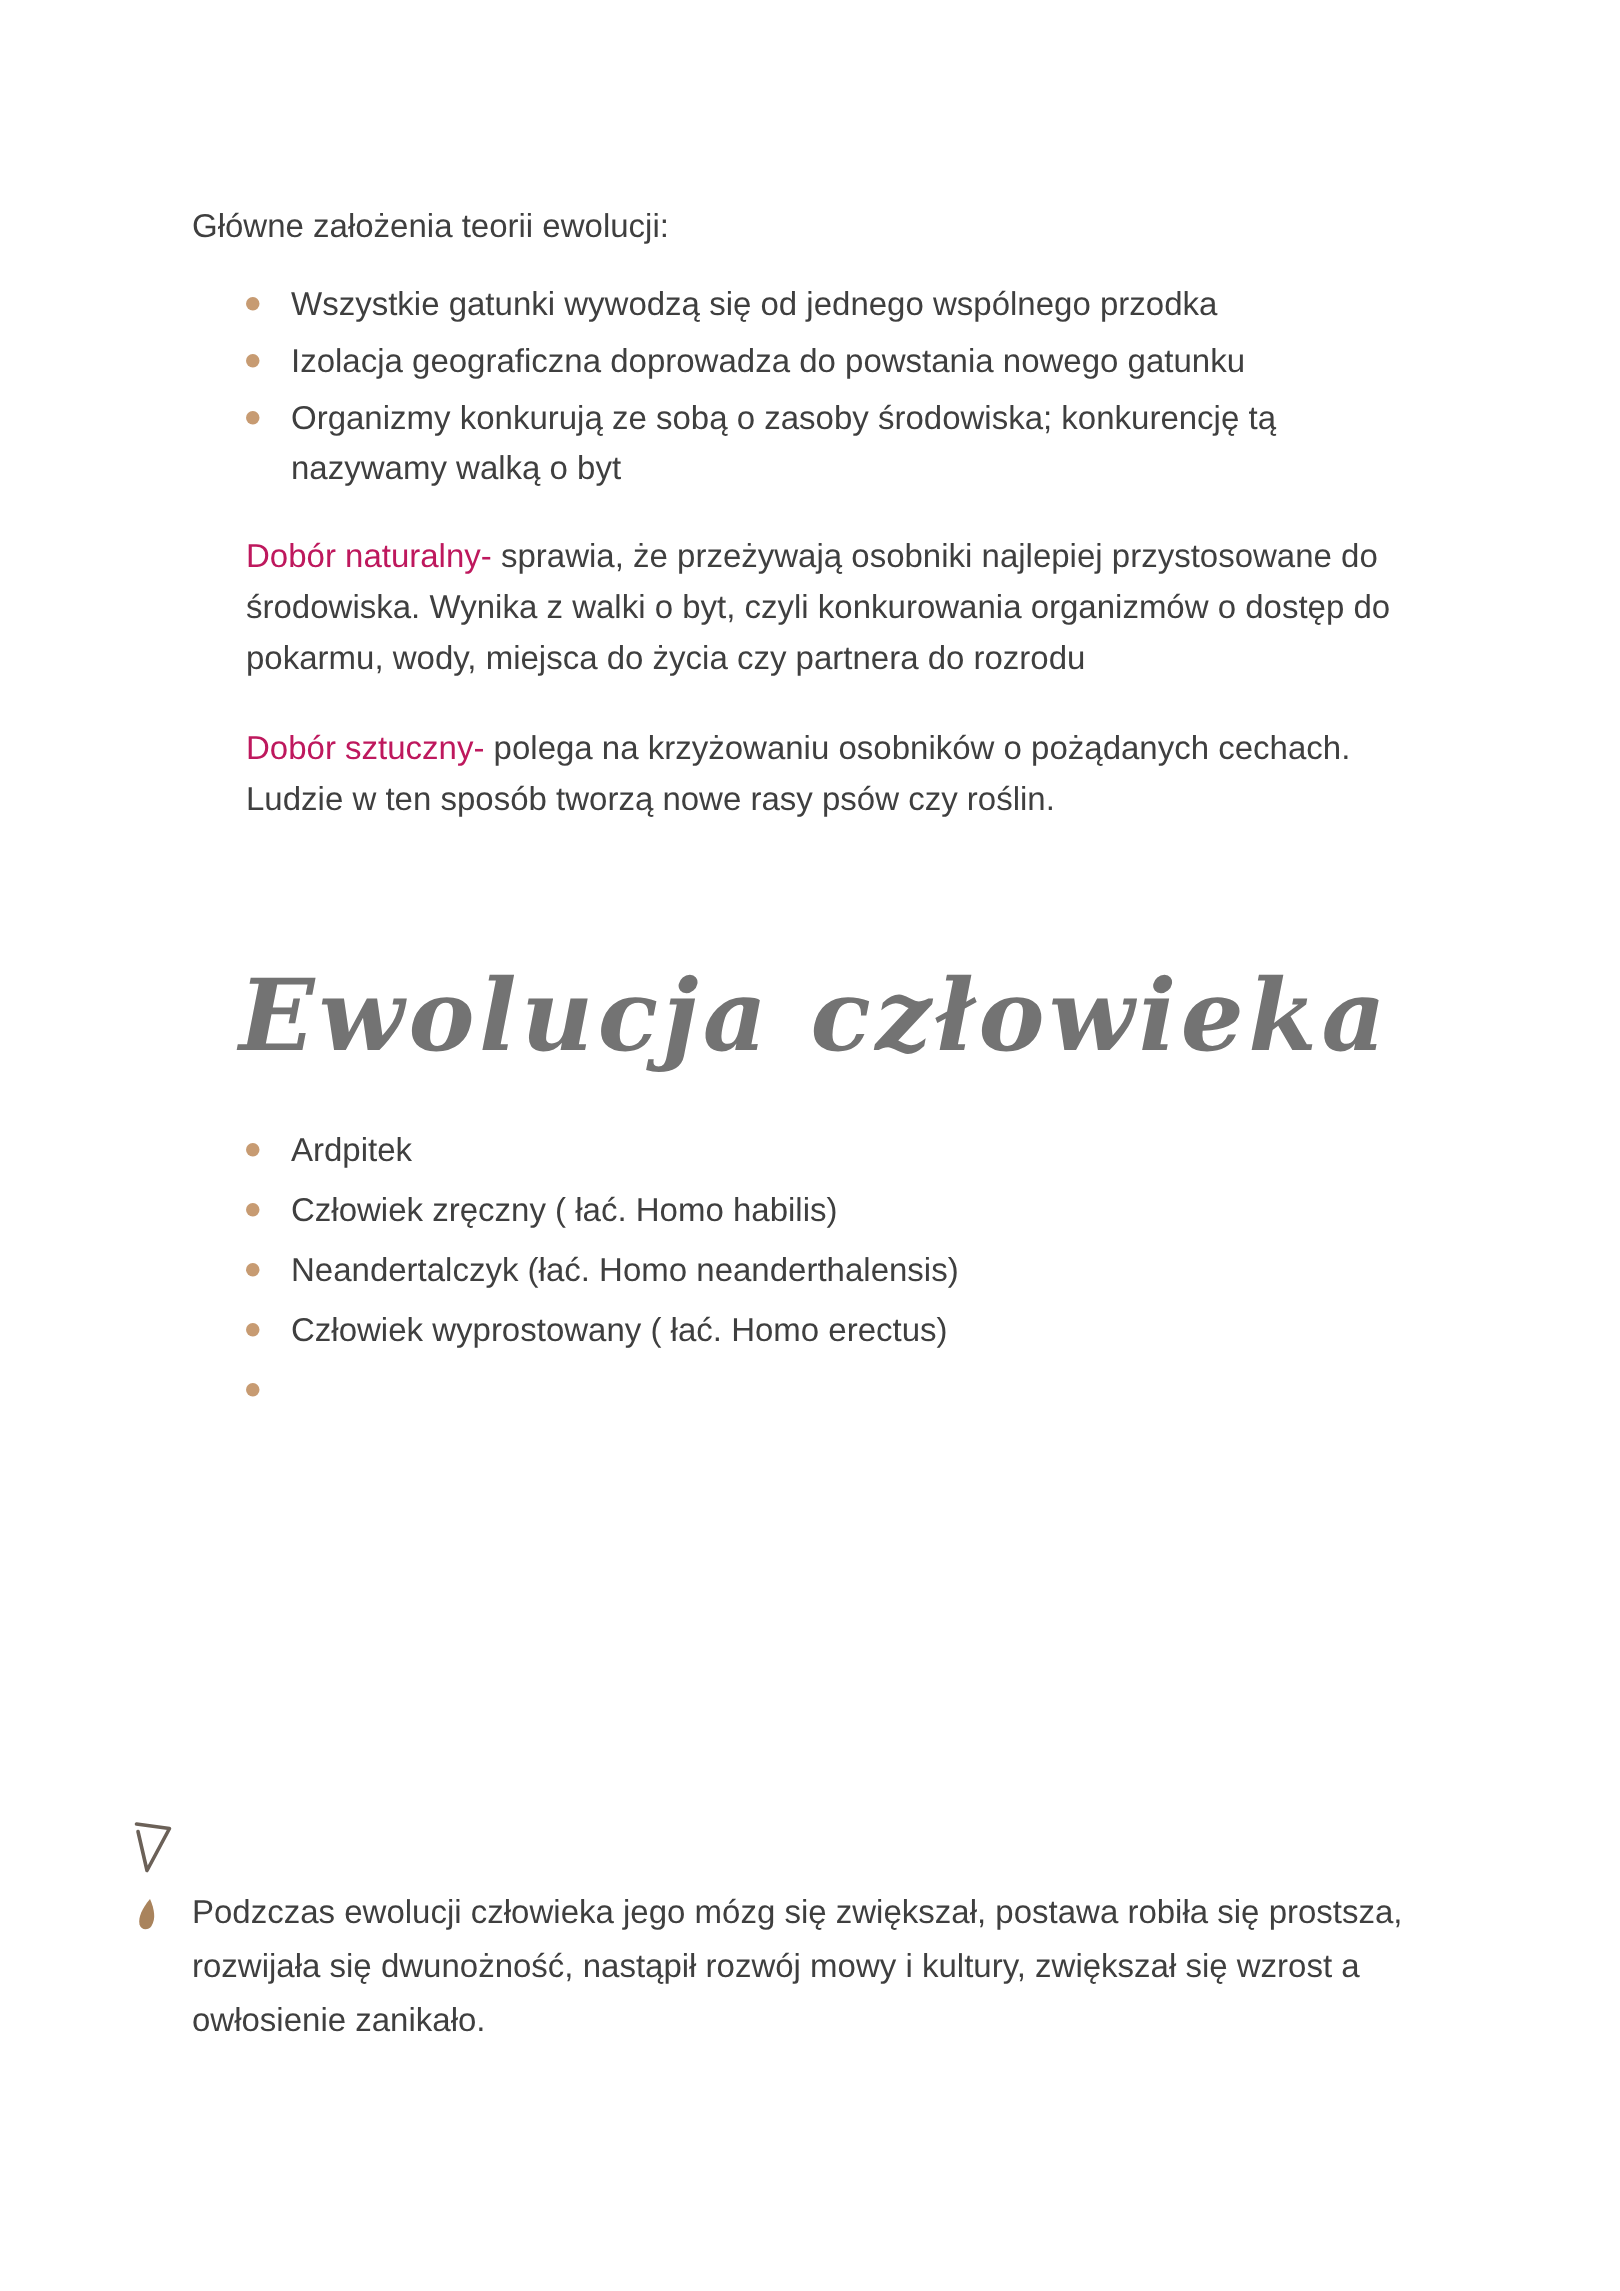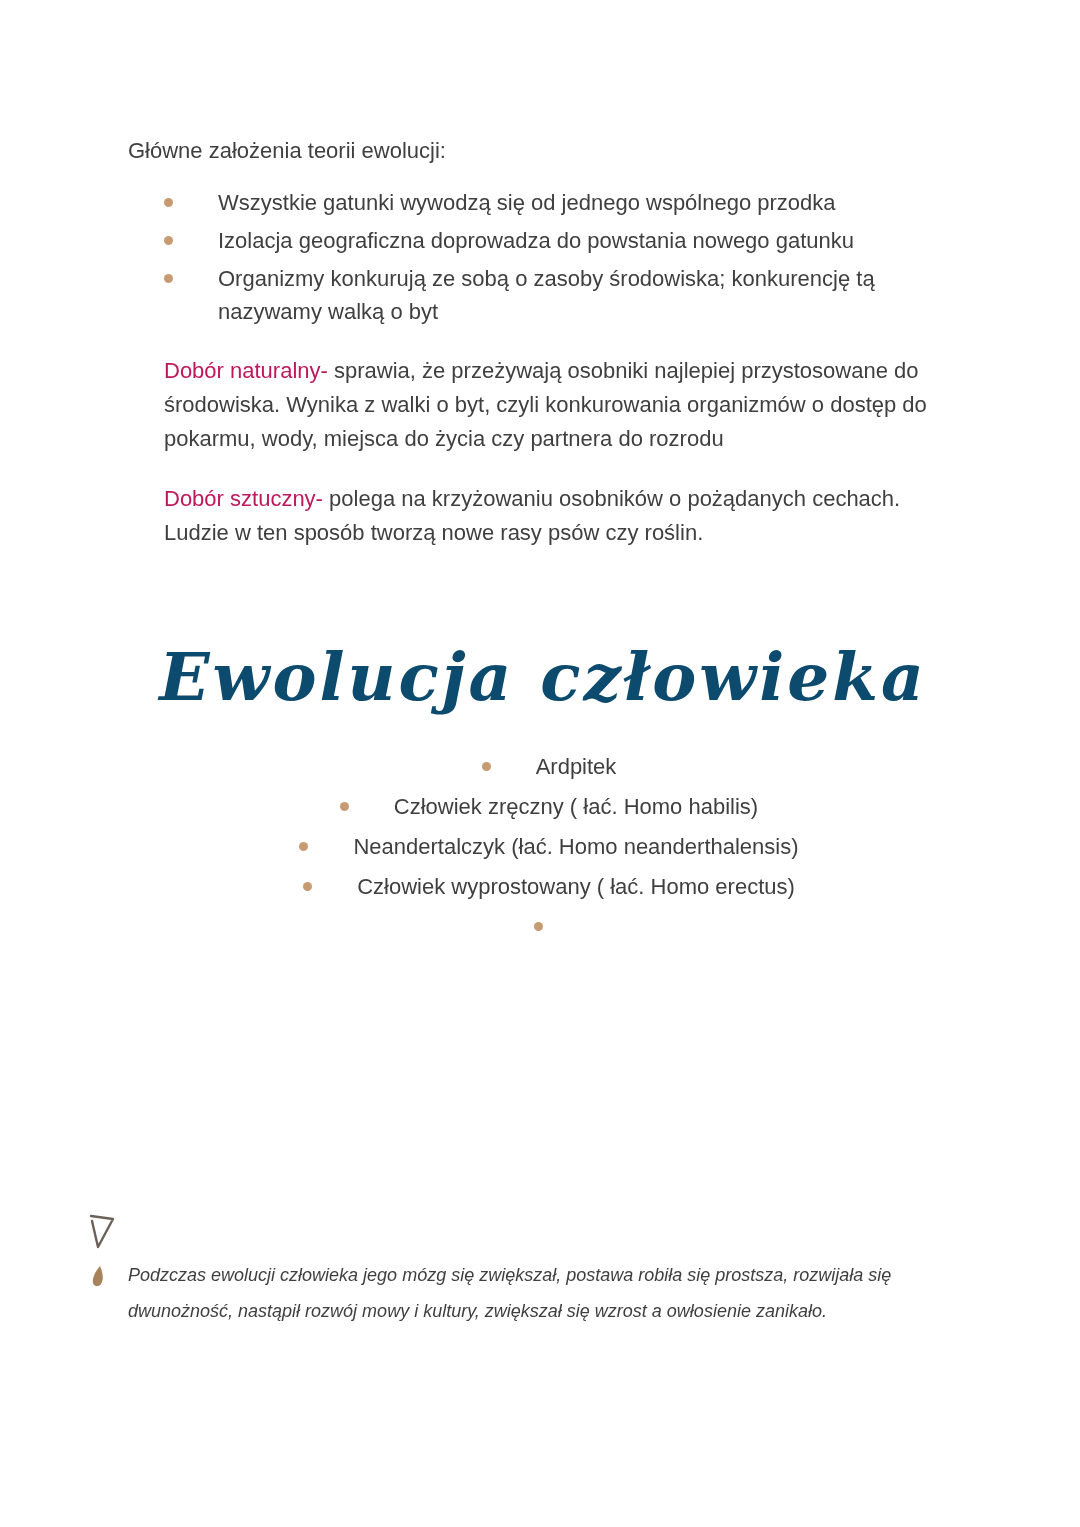--- a/index.html
+++ b/index.html
@@ -36,21 +36,20 @@
     margin-left: 36px;
   }
 
   ul.dotted li {
     display: flex;
     align-items: flex-start;
     font-size: 22px;
     line-height: 33px;
     margin-bottom: 5px;
     max-width: 770px;
-    gap: 24px;
   }
 
   .bullet {
     flex: 0 0 auto;
     width: 9px;
     height: 9px;
     border-radius: 50%;
     background: #c79b72;
     margin: 12px 21px 0 0;
   }
@@ -67,26 +66,25 @@
   }
 
   .script-title {
     margin: 88px 0 34px 0;
     text-align: center;
     font-family: "DejaVu Serif", serif;
     font-style: italic;
     font-weight: 700;
     font-size: 66px;
     letter-spacing: 3px;
-    color: #0c4a6e;
+    color: #737373;
   }
 
   ul.stages li {
     margin-bottom: 7px;
-    justify-content: center;
   }
 
   .note-block {
     position: absolute;
     top: 1213px;
     left: 84px;
     width: 880px;
   }
 
   .triangle-doodle {
@@ -99,24 +97,23 @@
     align-items: flex-start;
     margin-top: 6px;
   }
 
   .drop-icon {
     flex: 0 0 auto;
     margin: 8px 22px 0 6px;
   }
 
   .note-text {
-    font-size: 18px;
+    font-size: 22px;
     line-height: 36px;
     max-width: 810px;
-    font-style: italic;
   }
 </style>
 </head>
 <body>
 
 <div class="page">
 
   <h2 class="heading">Główne założenia teorii ewolucji:</h2>
 
   <ul class="dotted">

